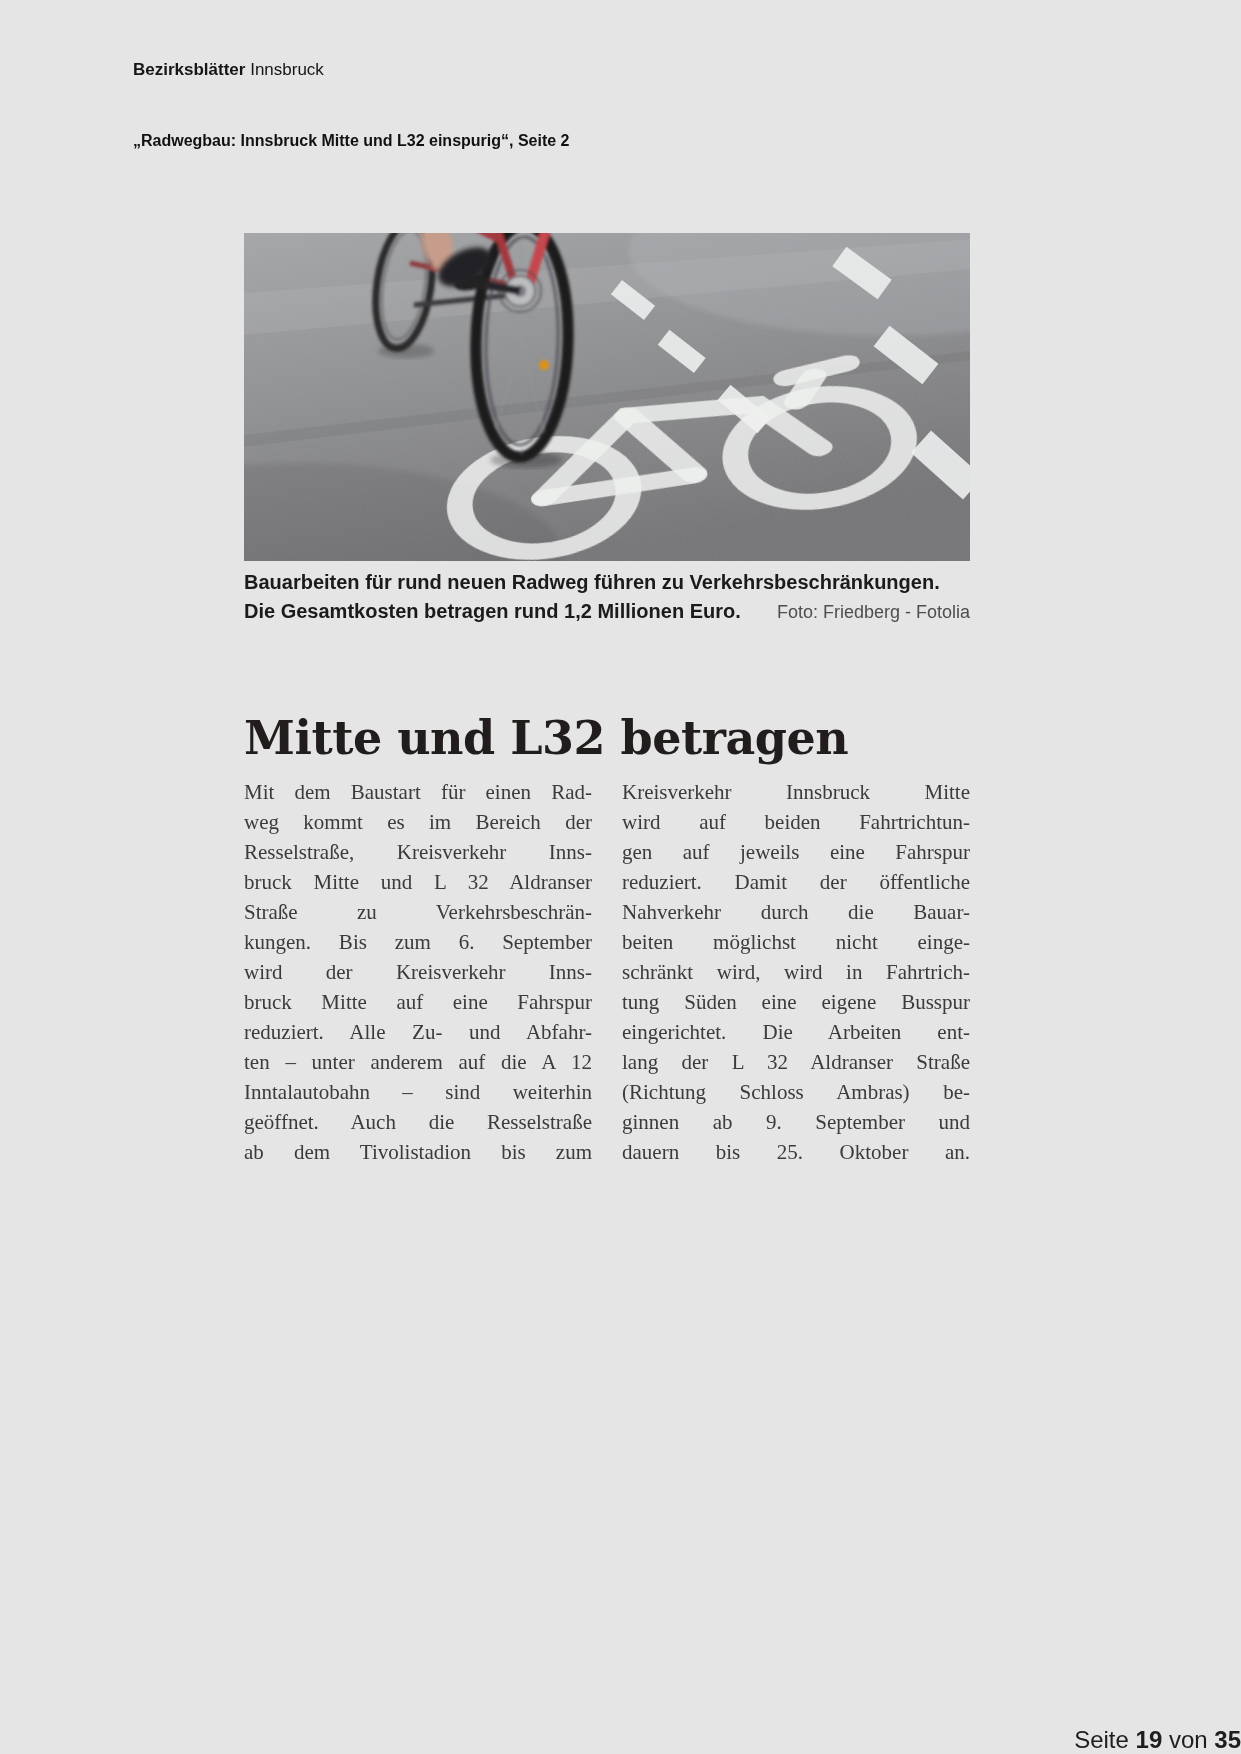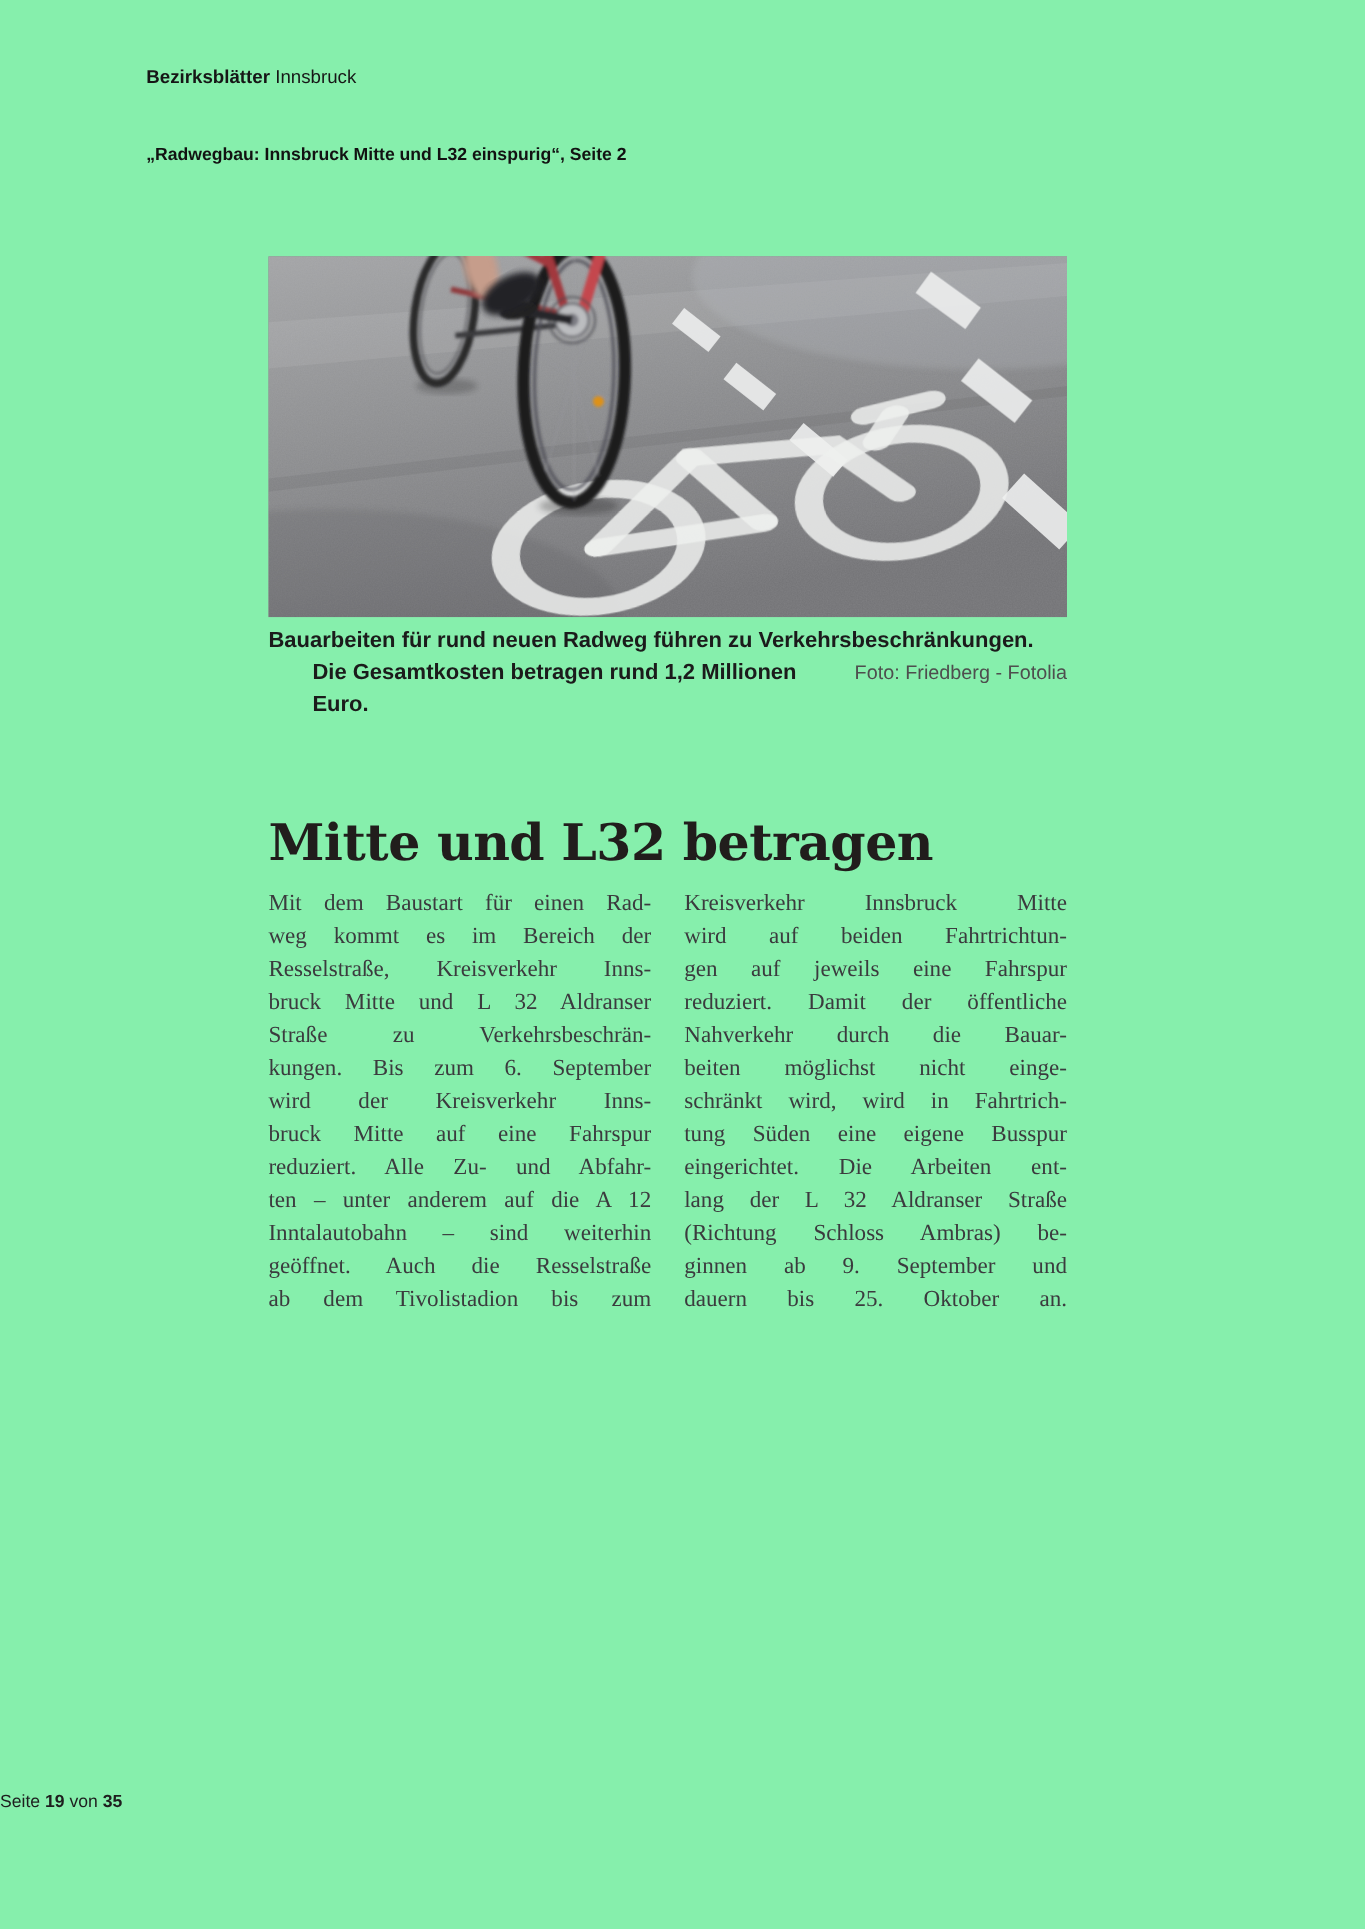--- a/index.html
+++ b/index.html
@@ -1,32 +1,32 @@
 <!DOCTYPE html>
 <html><head>
 <meta charset="utf-8">
 <style>
   html,body{margin:0;padding:0;background:#ffffff;}
-  .page{position:relative;width:1241px;height:1754px;background:#86efac;overflow:hidden;
+  .page{position:relative;width:1241px;height:1754px;background:#e5e5e5;overflow:hidden;
         font-family:"Liberation Sans",sans-serif;}
   .pub-header{position:absolute;left:133px;top:60px;font-size:17px;color:#161616;}
   .pub-header .brand{font-weight:700;}
   .doc-title{position:absolute;left:133px;top:132px;font-size:16px;font-weight:700;color:#121212;}
   .article{position:absolute;left:244px;top:233px;width:726px;}
   .photo{width:726px;height:328px;overflow:hidden;background:#8e8f91;}
   .caption{margin-top:7px;width:726px;font-weight:700;font-size:20px;line-height:29px;color:#1b1b1b;}
-  .caption-row{display:flex;justify-content:space-between;align-items:baseline;margin-left:40px;}
+  .caption-row{display:flex;justify-content:space-between;align-items:baseline;}
   .credit{font-weight:400;font-size:18px;color:#4e4e4e;white-space:nowrap;padding-left:20px;}
   .headline{margin:21px 0 0 0;font-family:"DejaVu Serif",serif;font-weight:700;
             font-size:46px;line-height:60px;letter-spacing:-0.5px;color:#211d1c;}
   .columns{margin-top:9px;display:flex;gap:30px;}
   .col{width:348px;font-family:"Liberation Serif",serif;font-size:21px;line-height:30px;
        color:#3b3b3e;white-space:pre-line;text-align:justify;text-align-last:justify;}
-  .page-footer{position:absolute;left:0;right:0;top:1630px;text-align:left;
-               font-size:16px;color:#1e1e1e;}
+  .page-footer{position:absolute;left:0;right:0;top:1726px;text-align:right;
+               font-size:24px;color:#1e1e1e;}
   .page-footer b{font-weight:700;}
 </style>
 </head>
 <body>
 
 <div class="page">
 
   <div class="pub-header">
     <span class="brand">Bezirksblätter</span>
     <span>Innsbruck</span>

